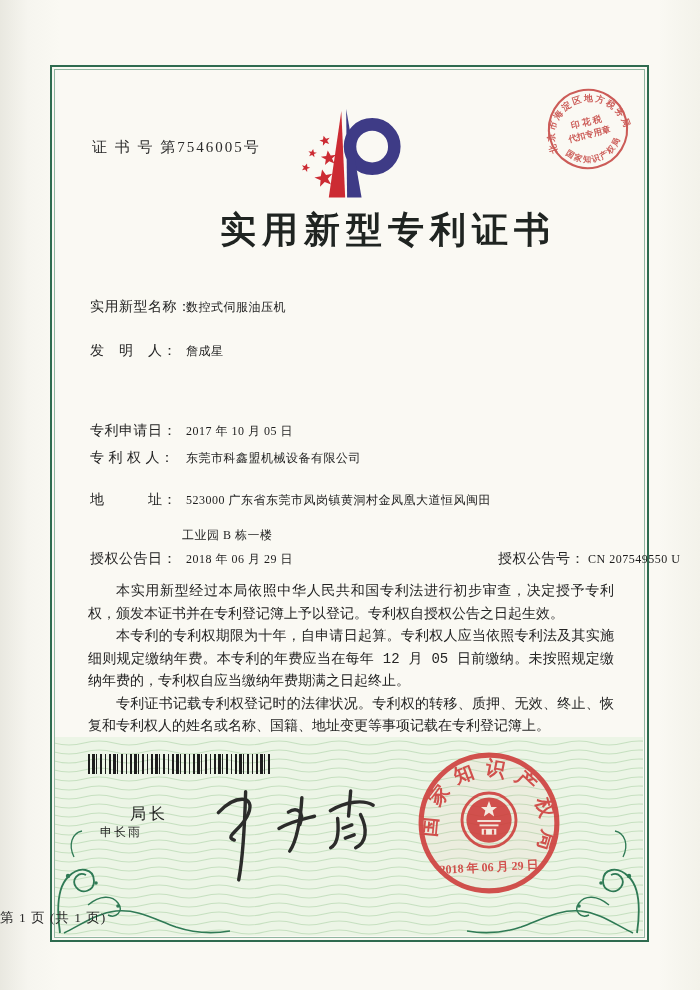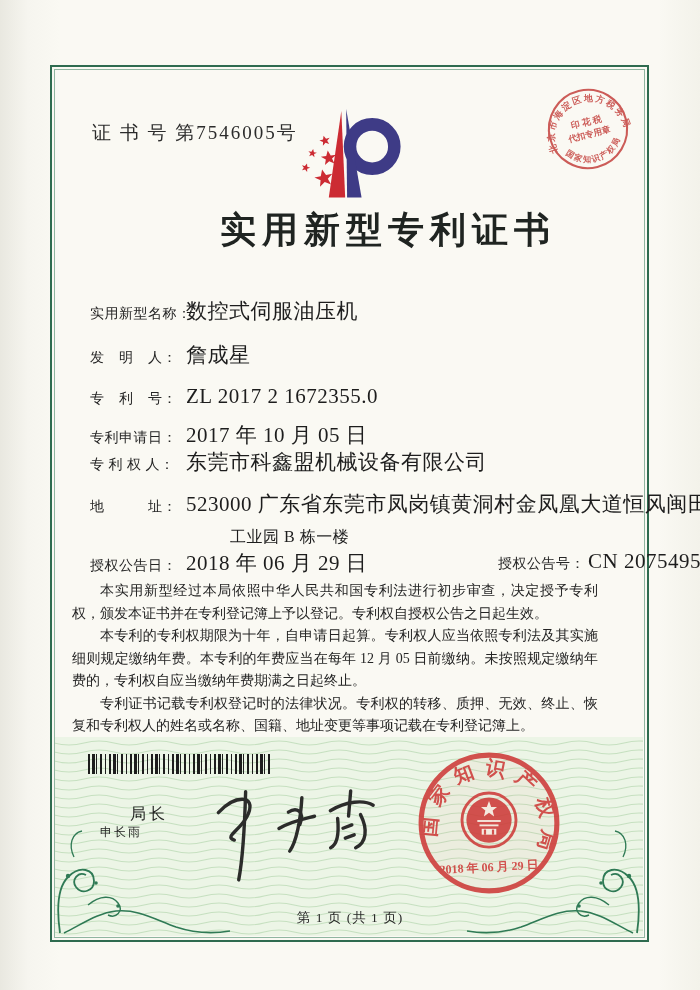--- a/index.html
+++ b/index.html
@@ -17,61 +17,61 @@
   .frame{
     position:absolute;left:50px;top:65px;width:595px;height:873px;
     border:2px solid #2e6b4f;
     background:#fcfbf5;
   }
   .frame-inner{
     position:absolute;left:2px;top:2px;right:2px;bottom:2px;
     border:1px solid #8fb5a0;
   }
   .cert-no{
-    position:absolute;left:92px;top:120px;
-    font-size:19px;letter-spacing:2px;color:#2b2b2b;
+    position:absolute;left:92px;top:138px;
+    font-size:15px;letter-spacing:2px;color:#2b2b2b;
   }
   .logo{position:absolute;left:287px;top:108px;width:126px;height:106px;}
   .title{
     position:absolute;left:0;top:206px;width:680px;
     text-align:center;font-size:36px;letter-spacing:6px;
     color:#1f2421;font-weight:600;padding-left:48px;
   }
   .field-row{position:absolute;left:90px;font-size:16px;white-space:nowrap;}
   .field-label{
     display:inline-block;width:92px;font-size:14px;color:#252525;
     vertical-align:baseline;letter-spacing:.5px;
   }
-  .field-value{font-size:21px;color:#1d1d1d;letter-spacing:.5px;margin-top:45px;}
-  .addr-line2{position:absolute;left:182px;top:527px;font-size:16px;color:#1d1d1d;letter-spacing:.5px;margin-left:48px;}
+  .field-value{font-size:12px;color:#1d1d1d;letter-spacing:.5px;margin-top:45px;}
+  .addr-line2{position:absolute;left:182px;top:527px;font-size:12px;color:#1d1d1d;letter-spacing:.5px;}
   .grant-right{position:absolute;left:408px;top:0;}
   .grant-right .field-label{width:86px;}
   .paragraphs{
-    position:absolute;left:72px;top:580px;width:526px;
-    font-size:14px;line-height:22.5px;text-align:justify;color:#242424;
+    position:absolute;left:88px;top:580px;width:526px;
+    font-size:14px;line-height:22.5px;text-align:justify;color:#242424;font-family:Liberation Mono, monospace;
   }
   .paragraphs p{margin:0;text-indent:2em;}
   .band{position:absolute;left:54px;top:737px;width:589px;height:199px;}
   .barcode{
     position:absolute;left:88px;top:754px;width:182px;height:20px;
     background:
       repeating-linear-gradient(90deg,
         #1d1d1d 0 2px,rgba(0,0,0,0) 2px 4px,
         #1d1d1d 4px 7px,rgba(0,0,0,0) 7px 8px,
         #1d1d1d 8px 9px,rgba(0,0,0,0) 9px 12px,
         #1d1d1d 12px 14px,rgba(0,0,0,0) 14px 17px,
         #1d1d1d 17px 18px,rgba(0,0,0,0) 18px 21px);
   }
   .sig-role{position:absolute;left:102px;top:804px;font-size:16px;letter-spacing:3px;color:#1e1e1e;margin-left:28px;}
   .sig-name{position:absolute;left:100px;top:824px;font-size:12px;letter-spacing:2px;color:#1e1e1e;}
   .sig-script{position:absolute;left:193px;top:780px;width:195px;height:105px;}
   .seal{position:absolute;left:416px;top:750px;width:146px;height:146px;}
   .tax-stamp{position:absolute;left:540px;top:81px;width:96px;height:96px;transform:rotate(-14deg);}
   .footer{
-    position:absolute;left:0;top:909px;width:700px;text-align:center;
+    position:absolute;left:0;top:909px;width:700px;text-align:left;
     font-size:13.5px;letter-spacing:1px;color:#2a2a2a;
   }
 </style>
 </head>
 <body>
 
 <div class="page">
 
   <svg class="band" viewBox="0 0 589 199" preserveAspectRatio="none">
     <rect x="0" y="0" width="589" height="199" fill="#ecf5e6"></rect>
@@ -136,24 +136,20 @@
   <div class="title">实用新型专利证书</div>
 
   <div class="field-row" style="top:297px">
     <span class="field-label">实用新型名称：</span>
     <span class="field-value">数控式伺服油压机</span>
   </div>
   <div class="field-row" style="top:341px">
     <span class="field-label">发　明　人：</span>
     <span class="field-value">詹成星</span>
   </div>
-  <div class="field-row" style="top:384px">
-    <span class="field-label">专　利　号：</span>
-    <span class="field-value">ZL 2017 2 1672355.0</span>
-  </div>
   <div class="field-row" style="top:421px">
     <span class="field-label">专利申请日：</span>
     <span class="field-value">2017 年 10 月 05 日</span>
   </div>
   <div class="field-row" style="top:448px">
     <span class="field-label">专 利 权 人：</span>
     <span class="field-value">东莞市科鑫盟机械设备有限公司</span>
   </div>
   <div class="field-row" style="top:490px">
     <span class="field-label">地　　　址：</span>

